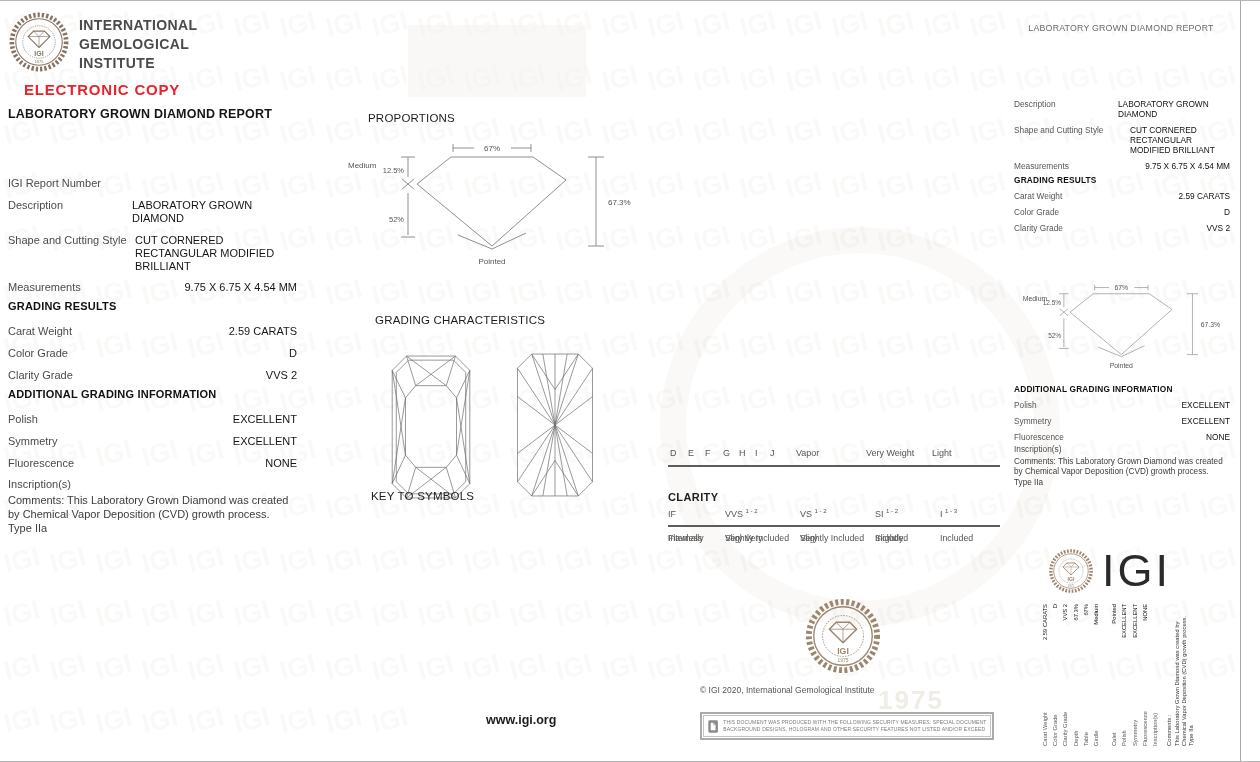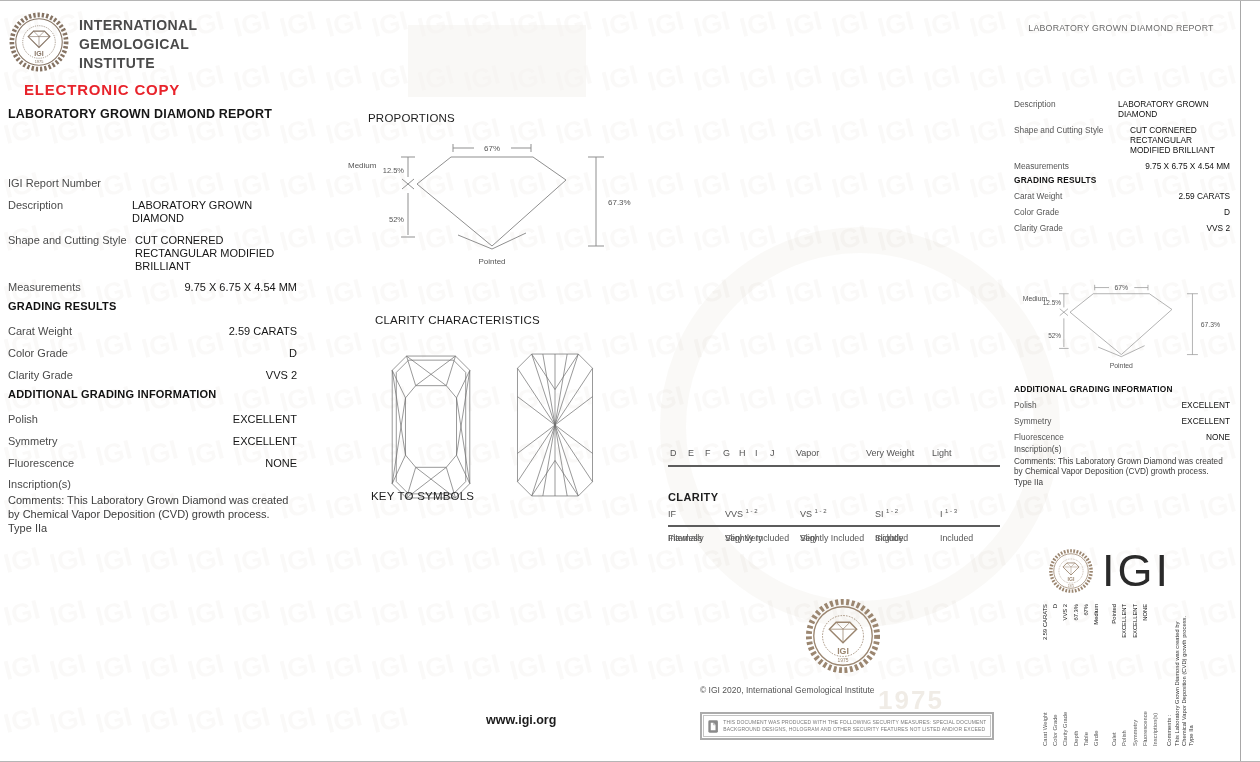--- a/index.html
+++ b/index.html
@@ -535,21 +535,21 @@
     <text x="10" y="41" font-size="8">Medium</text>
     <path d="M63,30 H77 M70,30 V50"></path>
     <text x="66" y="46" font-size="7.5" text-anchor="end">12.5%</text>
     <path d="M64,52 L76,62 M76,52 L64,62 M70,66 V108 M63,110 H77"></path>
     <text x="66" y="95" font-size="7.5" text-anchor="end">52%</text>
     <path d="M250,30 H266 M258,30 V119 M250,119 H266"></path>
     <text x="270" y="78" font-size="8">67.3%</text>
     <text x="154" y="137" font-size="8" text-anchor="middle">Pointed</text>
   </svg>
 
-  <div class="layer h-bold" style="left:363px;top:313px;">CLARITY CHARACTERISTICS</div>
+  <div class="layer h-bold" style="left:363px;top:313px;">GRADING CHARACTERISTICS</div>
 
   <svg class="layer plot" style="left:389px;top:352px;" width="84" height="148" viewBox="0 0 82 145">
     <polygon points="17,3 65,3 79,17 79,128 65,142 17,142 3,128 3,17"></polygon>
     <polygon points="19,7 63,7 75,19 75,126 63,138 19,138 7,126 7,19"></polygon>
     <polygon points="26,32 56,32 66,44 66,100 56,112 26,112 16,100 16,44"></polygon>
     <path d="M17,3 L26,32 M65,3 L56,32 M17,142 L26,112 M65,142 L56,112
              M3,17 L16,44 M79,17 L66,44 M3,128 L16,100 M79,128 L66,100
              M17,3 L56,32 M65,3 L26,32 M17,142 L56,112 M65,142 L26,112
              M3,17 L16,100 M3,128 L16,44 M79,17 L66,100 M79,128 L66,44"></path>
   </svg>

